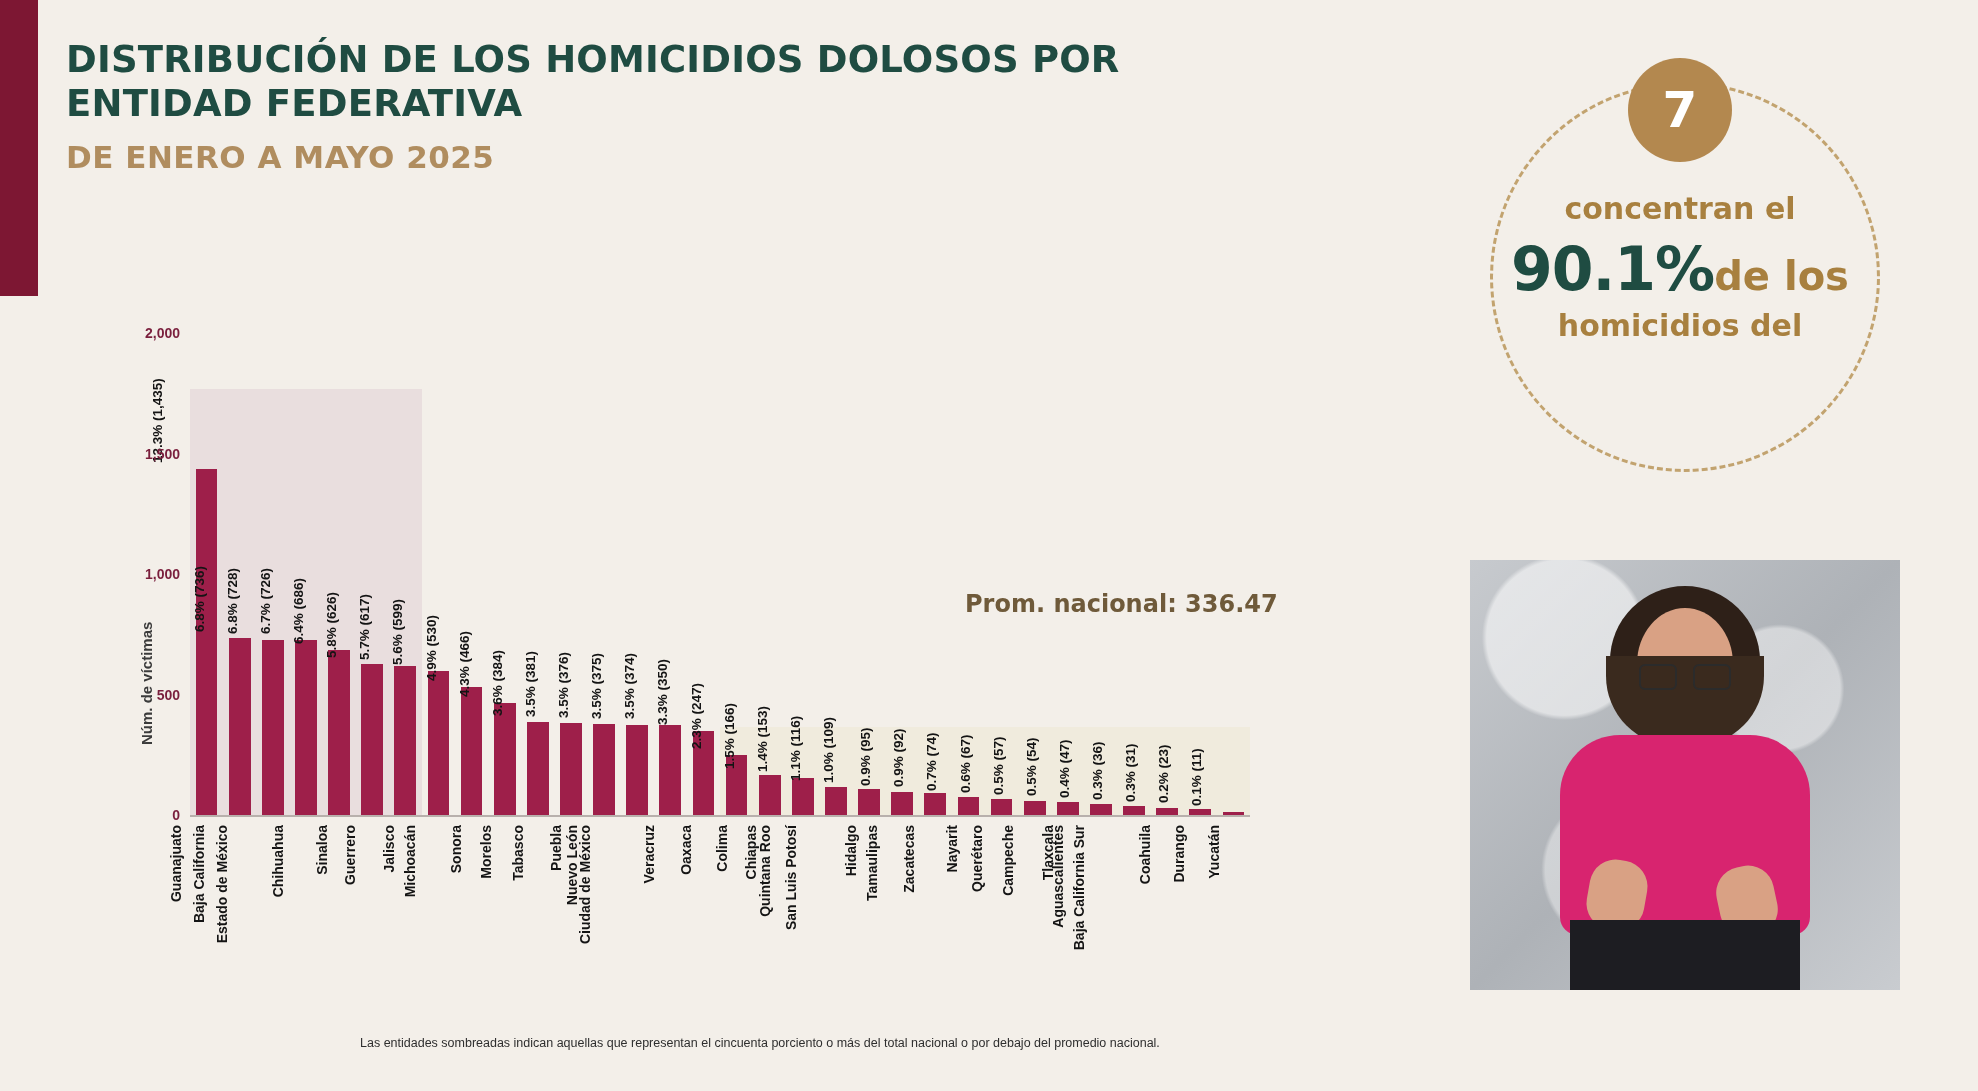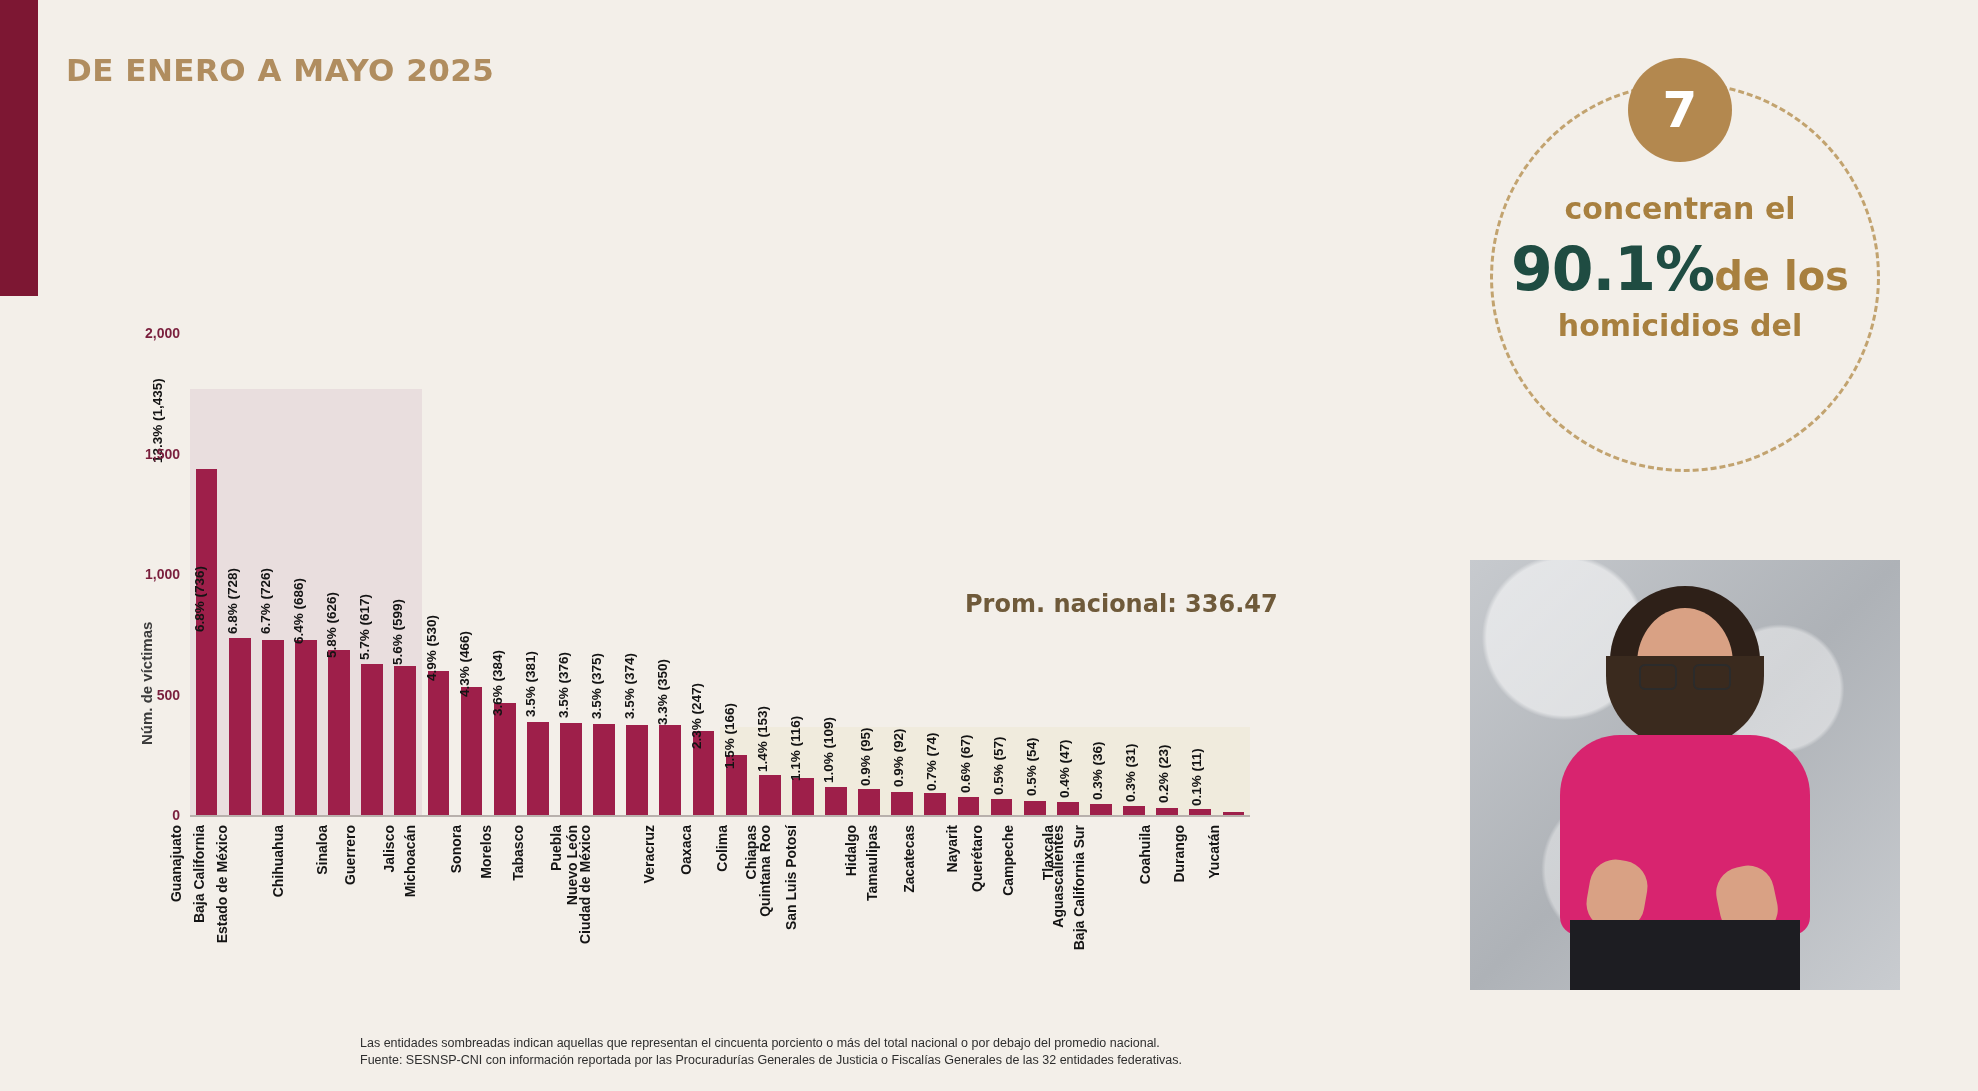--- a/index.html
+++ b/index.html
@@ -177,20 +177,21 @@
   }
   .hand-l{left:118px;top:300px;transform:rotate(10deg);}
   .hand-r{left:248px;top:306px;transform:rotate(-12deg);}
 </style>
 </head>
 <body>
 
 <div class="left-bar"></div>
 
 <div class="header">
+  <div class="title">DISTRIBUCIÓN DE LOS HOMICIDIOS DOLOSOS POR ENTIDAD FEDERATIVA</div>
   <div class="subtitle">DE ENERO A MAYO 2025</div>
 </div>
 
 <div class="chart-wrap">
   <div class="y-axis-label">Núm. de víctimas</div>
   <div class="plot" id="plot">
     <div class="shade" id="shade-left" style="left: 0%; width: 21.875%; top: 104px;"></div>
     <div class="shade-right" id="shade-right" style="left: 50%; width: 50%; height: 88px;"></div>
     <div class="bars" id="bars">
         <div class="bar-slot">
@@ -427,21 +428,20 @@
       </div>
       <div class="x-slot">
         <div class="x-text">Yucatán</div>
       </div>
     </div>
   <div class="prom">Prom. nacional: 336.47</div>
 </div>
 
 <div class="footnote">
   <div>Las entidades sombreadas indican aquellas que representan el cincuenta porciento o más del total nacional o por debajo del promedio nacional.</div>
-  <div>Fuente: SESNSP-CNI con información reportada por las Procuradurías Generales de Justicia o Fiscalías Generales de las 32 entidades federativas.</div>
 </div>
 
 <div class="circle-wrap">
   <div class="dash-circle"></div>
   <div class="badge">7</div>
   <div class="circ-text">
     <div>concentran el</div>
     <div class="pct-line">
       <span class="big-pct">90.1%</span><span class="pct-suffix">de los</span>
     </div>

